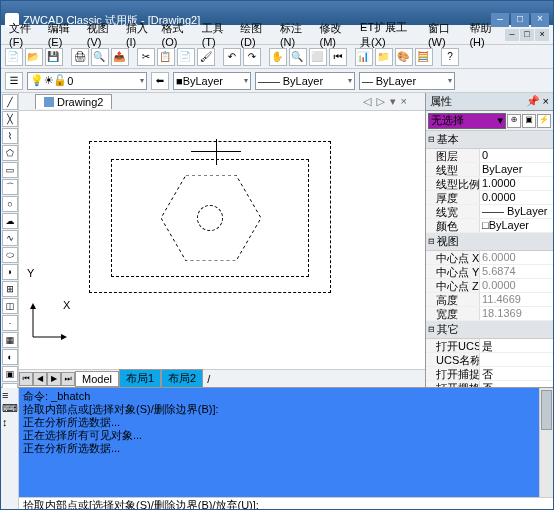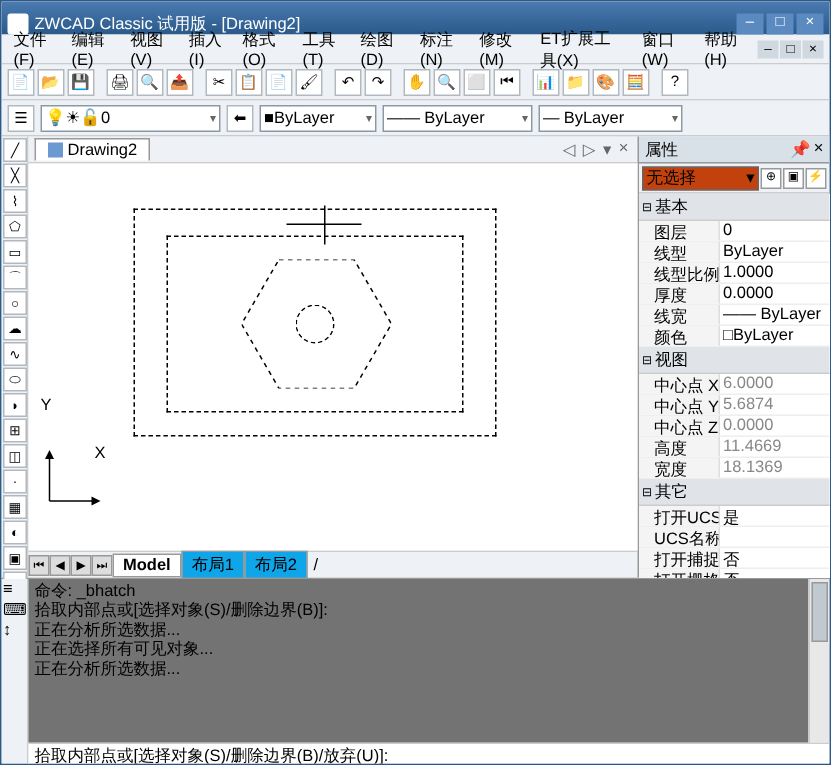--- a/index.html
+++ b/index.html
@@ -1,73 +1,73 @@
 <!DOCTYPE html>
 <html><head>
 <meta charset="utf-8">
 <style>
 *{box-sizing:border-box;margin:0;padding:0;font-family:"Microsoft YaHei",SimSun,sans-serif;font-size:11px}
 body{background:#e8e8e8;width:554px;height:510px;overflow:hidden;border:1px solid #2a5a8a}
-.titlebar{background:linear-gradient(#4a7ab0,#2a5a8a);color:#fff;height:22px;display:flex;align-items:flex-end;padding:0 4px}
+.titlebar{background:linear-gradient(#4a7ab0,#2a5a8a);color:#fff;height:22px;display:flex;align-items:flex-start;padding:12px 4px}
 .titlebar .icon{width:14px;height:14px;background:#fff;margin-right:4px;border-radius:2px}
 .titlebar .title{flex:1;font-size:11px}
 .winbtns{display:flex;gap:2px}
 .winbtn{width:18px;height:14px;background:#5a8ac0;color:#fff;text-align:center;line-height:12px;font-size:10px;cursor:pointer}
 .menubar{background:#eef2f6;height:20px;display:flex;align-items:center;padding:0 4px;gap:2px;border-bottom:1px solid #ccc}
 .menubar .mi{padding:2px 4px;cursor:pointer;font-size:11px}
 .menubar .wb{margin-left:auto;display:flex;gap:1px}
 .menubar .wb span{width:14px;height:12px;background:#d0d8e0;text-align:center;line-height:10px;font-size:9px;cursor:pointer}
 .toolbar{background:#eef2f6;height:24px;display:flex;align-items:center;padding:0 4px;gap:2px;border-bottom:1px solid #ccc}
 .tbtn{width:18px;height:18px;border:1px solid #b0b8c0;background:#fff;cursor:pointer;display:flex;align-items:center;justify-content:center;font-size:10px}
 .tsep{width:4px}
 .layerbar{background:#eef2f6;height:24px;display:flex;align-items:center;padding:0 4px;gap:4px;border-bottom:1px solid #ccc}
 .combo{height:18px;border:1px solid #8a98a8;background:#fff;display:flex;align-items:center;padding:0 2px;font-size:10px}
 .combo .dd{margin-left:auto;font-size:8px;color:#666}
 .main{display:flex;height:294px}
 .ltool{width:18px;background:#eef2f6;border-right:1px solid #ccc;display:flex;flex-direction:column;gap:1px;padding:1px}
 .ltool .lb{width:16px;height:16px;border:1px solid #b0b8c0;background:#fff;cursor:pointer;font-size:9px;text-align:center;line-height:14px}
 .center{flex:1;display:flex;flex-direction:column}
-.tabrow{height:18px;background:#eef2f6;display:flex;align-items:center;padding:0 4px;border-bottom:1px solid #ccc}
+.tabrow{height:18px;background:#eef2f6;display:flex;align-items:center;padding:0 16px;border-bottom:1px solid #ccc}
 .doctab{background:#fff;border:1px solid #999;border-bottom:none;padding:1px 8px;font-size:10px;display:flex;align-items:center;gap:3px}
 .doctab .di{width:10px;height:10px;background:#6a9ad0}
 .tabctrl{margin-left:auto;display:flex;gap:1px;font-size:9px;color:#666}
 .tabctrl span{cursor:pointer;padding:0 2px}
 .canvas{flex:1;background:#fff;position:relative;overflow:hidden}
 .rect-dash{position:absolute;border:1px dashed #000}
 .hex{position:absolute;width:100px;height:86px}
 .hex svg{width:100%;height:100%}
 .circ{position:absolute;width:26px;height:26px;border:1px dashed #000;border-radius:50%}
 .cross{position:absolute}
 .cross .h{position:absolute;width:50px;height:1px;background:#000;top:12px;left:0}
 .cross .v{position:absolute;width:1px;height:26px;background:#000;left:25px;top:0}
 .axis{position:absolute;left:8px;bottom:24px;font-size:10px}
 .axis .y{position:absolute;left:0;top:-36px}
 .axis .x{position:absolute;left:36px;top:-4px}
 .axis svg{overflow:visible}
 .mtabs{height:18px;background:#eef2f6;display:flex;align-items:center;border-top:1px solid #ccc;font-size:10px}
 .mtabs .nav{display:flex;gap:0}
 .mtabs .nav span{width:14px;text-align:center;border:1px solid #999;background:#ddd;cursor:pointer;font-size:8px;line-height:12px}
 .mtabs .mt{padding:1px 6px;border:1px solid #999;background:#0ea5e9;cursor:pointer}
-.mtabs .mt.active{background:#fff;font-weight:bold}
+.mtabs .mt.active{background:#fff;font-weight:normal}
 .rpanel{width:128px;background:#eef2f6;border-left:1px solid #999;display:flex;flex-direction:column}
 .rhead{height:18px;background:#d8e0e8;display:flex;align-items:center;padding:0 4px;font-size:11px;border-bottom:1px solid #999}
 .rhead .cls{margin-left:auto;display:flex;gap:2px;font-size:9px}
 .rsel{height:20px;display:flex;align-items:center;padding:2px;gap:1px;border-bottom:1px solid #ccc}
-.rsel .sel{flex:1;background:#c2410c;border:1px solid #666;height:16px;padding:0 2px;font-size:10px;display:flex;align-items:center}
+.rsel .sel{flex:1;background:#a21caf;border:1px solid #666;height:16px;padding:0 2px;font-size:10px;display:flex;align-items:center}
 .rsel .ricn{width:14px;height:14px;border:1px solid #999;background:#fff;font-size:8px;text-align:center;cursor:pointer}
 .props{flex:1;overflow:auto;background:#fff}
 .pgroup{background:#e0e4e8;padding:1px 2px;font-size:10px;border-bottom:1px solid #ccc;display:flex;align-items:center;gap:2px}
 .pgroup .exp{font-size:8px}
 .prow{display:flex;border-bottom:1px solid #eee;font-size:10px;height:14px}
 .prow .pk{width:54px;padding-left:10px;background:#f4f4f4;border-right:1px solid #ddd;overflow:hidden;white-space:nowrap}
 .prow .pv{flex:1;padding-left:2px;overflow:hidden;white-space:nowrap}
 .prow .pv.gray{color:#888}
 .cmdarea{height:126px;display:flex;border-top:1px solid #999}
 .cmdl{width:18px;background:#eef2f6;border-right:1px solid #ccc;display:flex;flex-direction:column;gap:1px;padding:1px}
-.cmdtxt{flex:1;background:#737373;padding:2px 4px;font-size:10px;line-height:13px;overflow:auto;position:relative}
+.cmdtxt{flex:1;background:#3b82f6;padding:2px 4px;font-size:10px;line-height:13px;overflow:auto;position:relative}
 .cmdsb{width:14px;background:#e8e8e8;border-left:1px solid #ccc;position:relative}
 .cmdsb .thumb{position:absolute;left:1px;right:1px;top:2px;height:40px;background:#c0c8d0;border:1px solid #999}
 .cmdin{height:16px;background:#fff;border-top:1px solid #ccc;padding:0 4px;font-size:10px;display:flex;align-items:center}
 </style>
 </head>
 <body>
 
 <div class="titlebar">
   <div class="icon"></div>
   <div class="title">ZWCAD Classic 试用版 - [Drawing2]</div>

